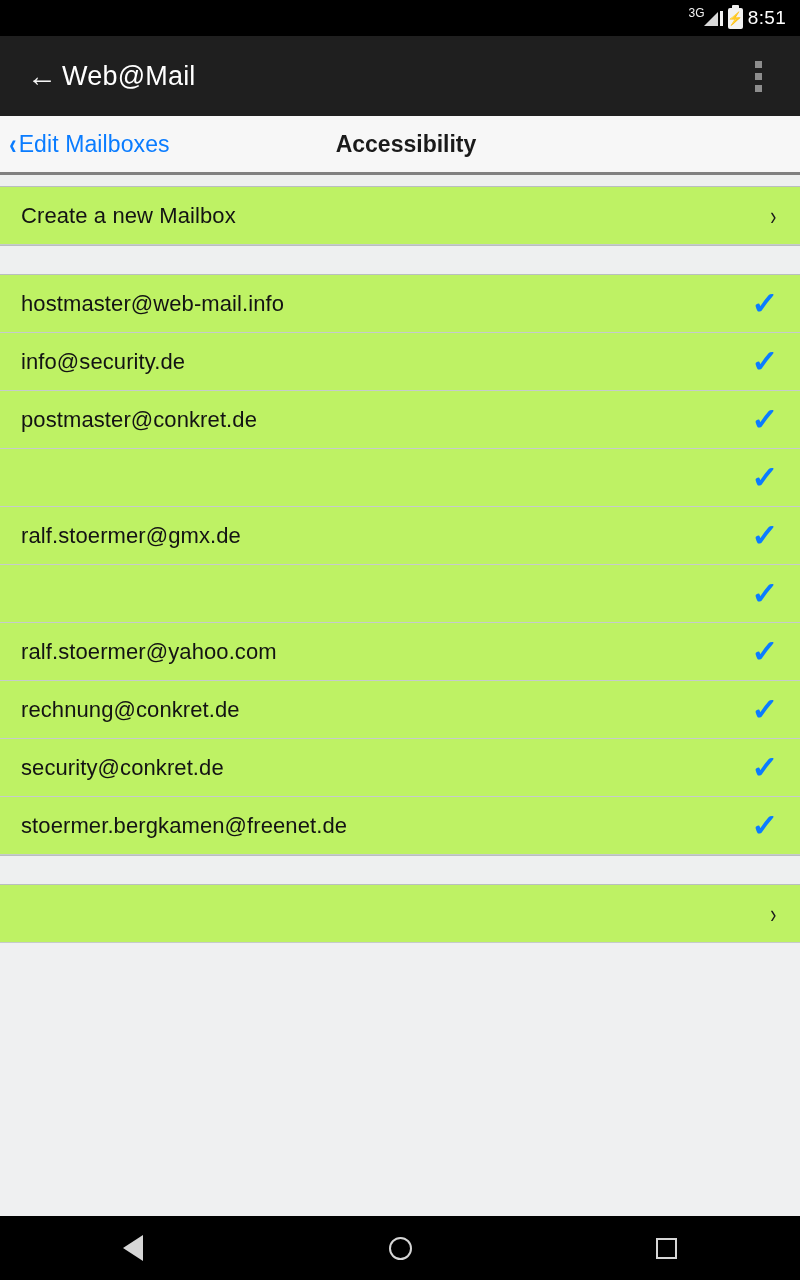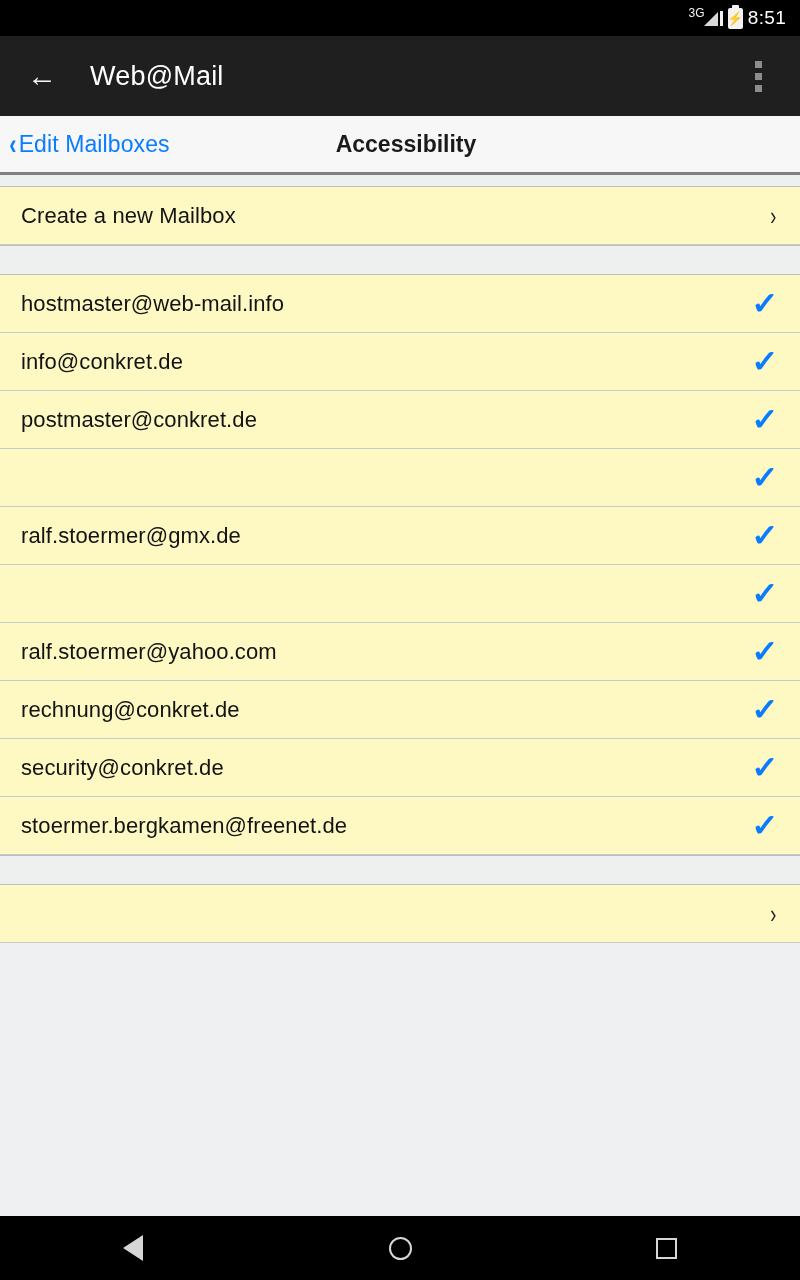--- a/index.html
+++ b/index.html
@@ -41,21 +41,21 @@
   .app-bar {
     height:80px; background:#1f1f1f;
     display:flex; align-items:center; padding:0 22px;
   }
   .back-arrow {
     width:40px; height:40px; display:flex; align-items:center; justify-content:center;
     color:#f5f5f5; font-size:30px; line-height:1; font-weight:300;
   }
   .app-title {
     color:#fff; font-size:27px; font-weight:500;
-    margin-left:28px; letter-spacing:0.2px;
+    letter-spacing:0.2px;
   }
   .overflow {
     margin-left:auto; width:40px; height:46px;
     display:flex; flex-direction:column; align-items:center; justify-content:center; gap:5px;
   }
   .overflow i { display:block; width:7px; height:7px; background:#8d8d8d; }
 
   
   .nav-header {
     position:relative; height:59px; background:#f7f7f7;
@@ -75,21 +75,21 @@
     position:absolute; left:12px; right:0; text-align:center;
     font-size:23px; font-weight:700; color:#1a1a1a; pointer-events:none;
   }
 
   
   .gap { background:#eef0f0; border-bottom:1px solid #b9bfbf; }
   .gap-top { height:12px; border-top:none; }
   .gap-mid { height:30px; border-top:1px solid #b9bfbf; }
 
   .row {
-    height:58px; background:#fef9c3;
+    height:58px; background:#bef264;
     display:flex; align-items:center;
     padding:0 22px 0 21px;
     border-bottom:1px solid #c6cbcb;
   }
   .row-label { font-size:22px; color:#131313; letter-spacing:0.1px; }
   .row-chevron {
     margin-left:auto; color:#1a1a1a; font-size:26px; line-height:1;
     font-weight:400; transform:scaleX(0.7); display:inline-block;
   }
   .check {
@@ -158,21 +158,21 @@
   </div>
 
   <div class="gap gap-mid"></div>
 
   <div id="mailbox-list">
       <div class="row">
         <span class="row-label">hostmaster@web-mail.info</span>
         <span class="check">✓</span>
       </div>
       <div class="row">
-        <span class="row-label">info@conkret.de</span>
+        <span class="row-label">info@security.de</span>
         <span class="check">✓</span>
       </div>
       <div class="row">
         <span class="row-label">postmaster@conkret.de</span>
         <span class="check">✓</span>
       </div>
       <div class="row">
         <span class="check">✓</span>
       </div>
       <div class="row">

